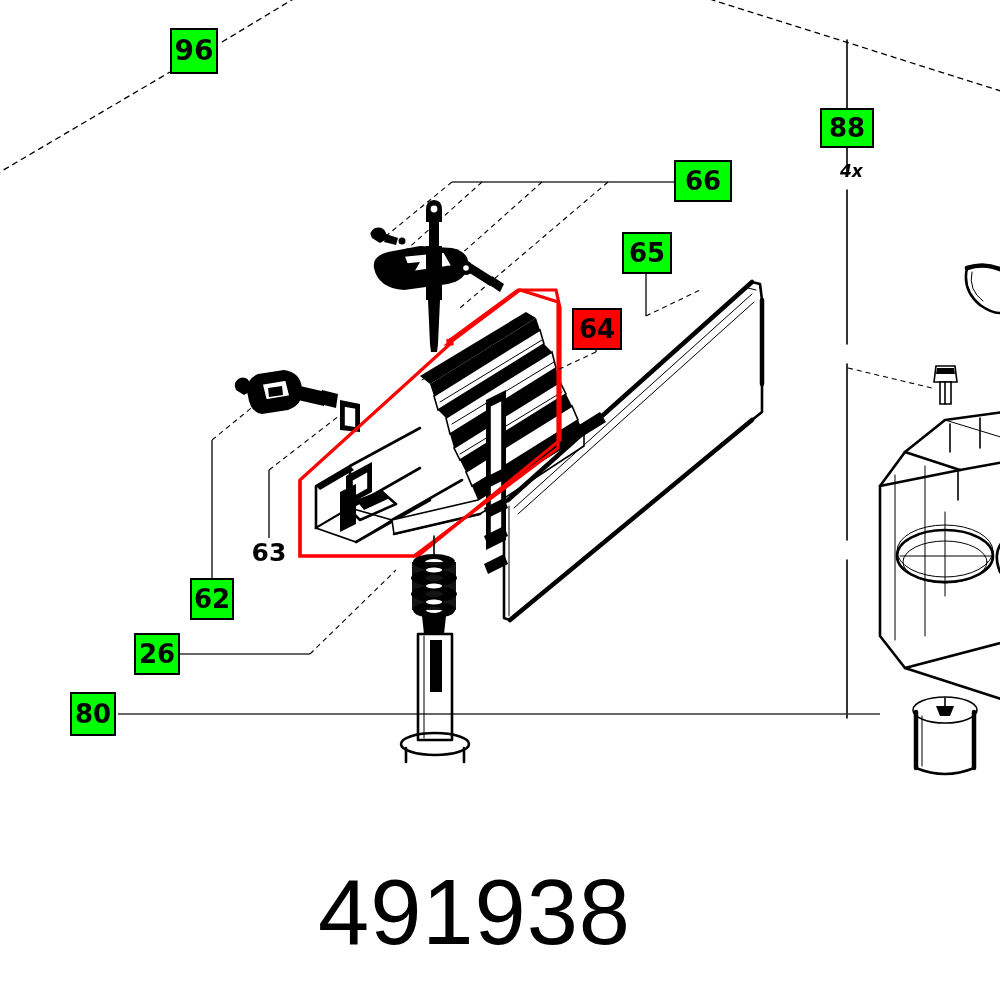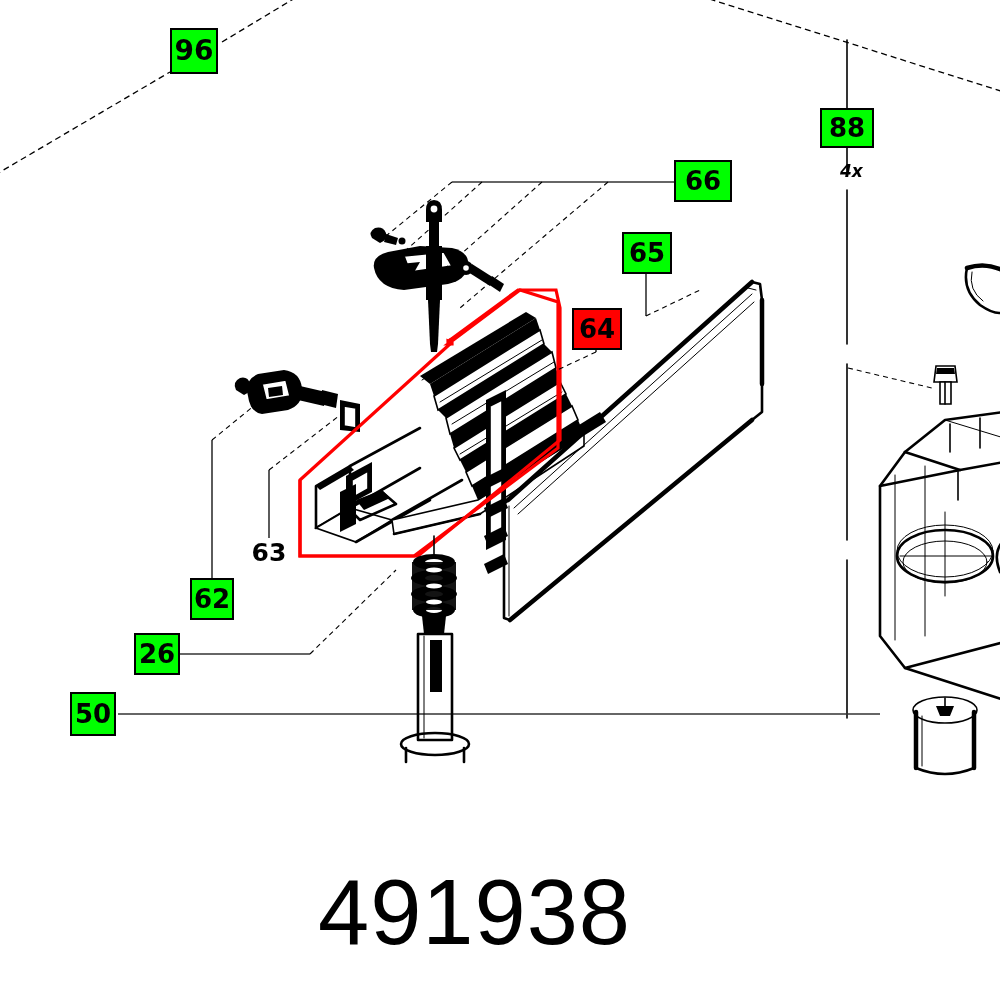--- a/index.html
+++ b/index.html
@@ -360,21 +360,21 @@
 
   <div class="callout green" style="left:190px; top:578px; width:44px; height:42px; font-size:26px;align-items:center;">
     <span>62</span>
   </div>
 
   <div class="callout green" style="left:134px; top:633px; width:46px; height:42px; font-size:26px;">
     <span>26</span>
   </div>
 
   <div class="callout green" style="left:70px; top:692px; width:46px; height:44px; font-size:26px;">
-    <span>50</span>
+    <span>80</span>
   </div>
 
   <div class="qtylabel" style="left:832px; top:161px;margin-left:8px;">
     <span>4x</span>
   </div>
 
   <div class="partnumber" style="left:318px; top:828px; font-size:92px;">
     <span>491938</span>
   </div>
 

